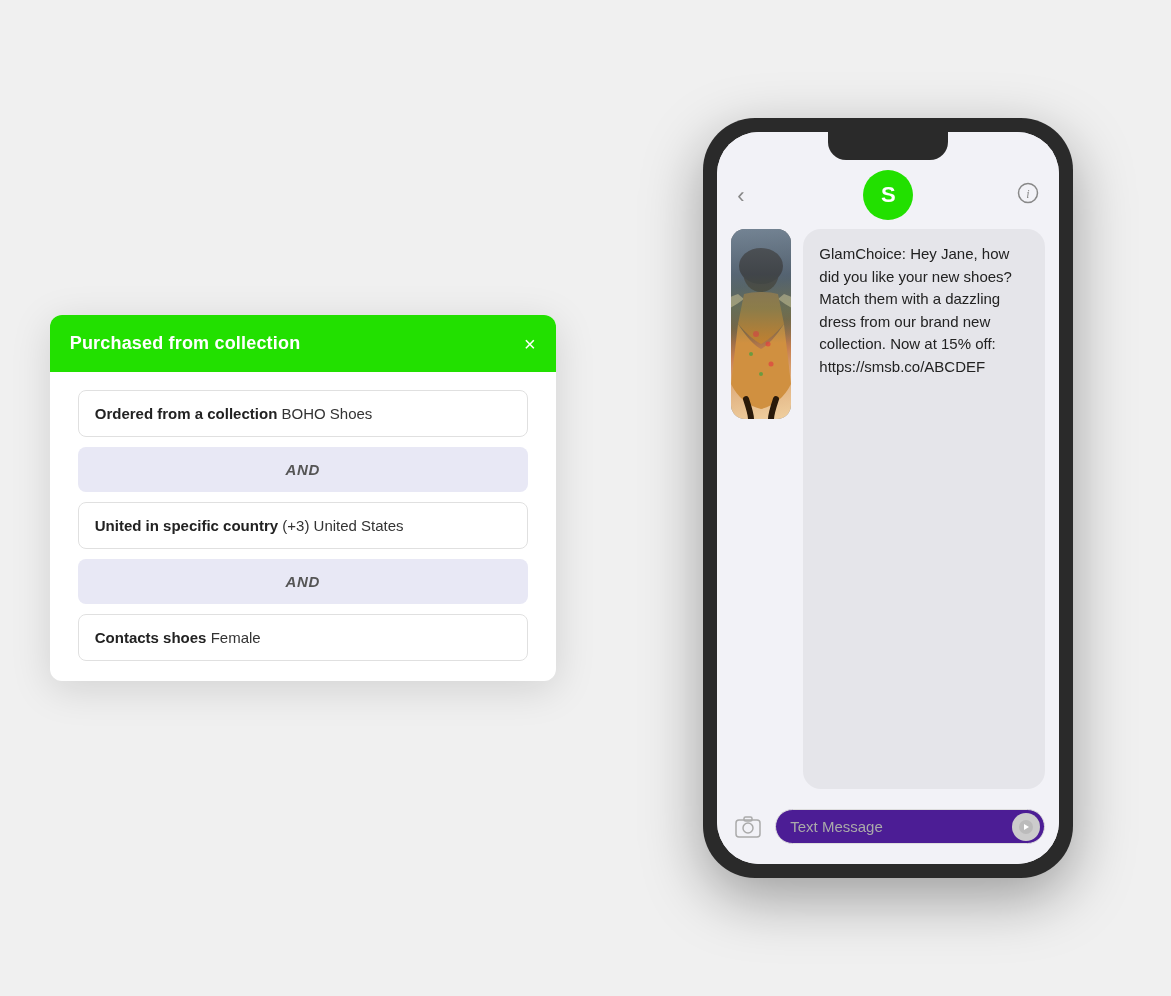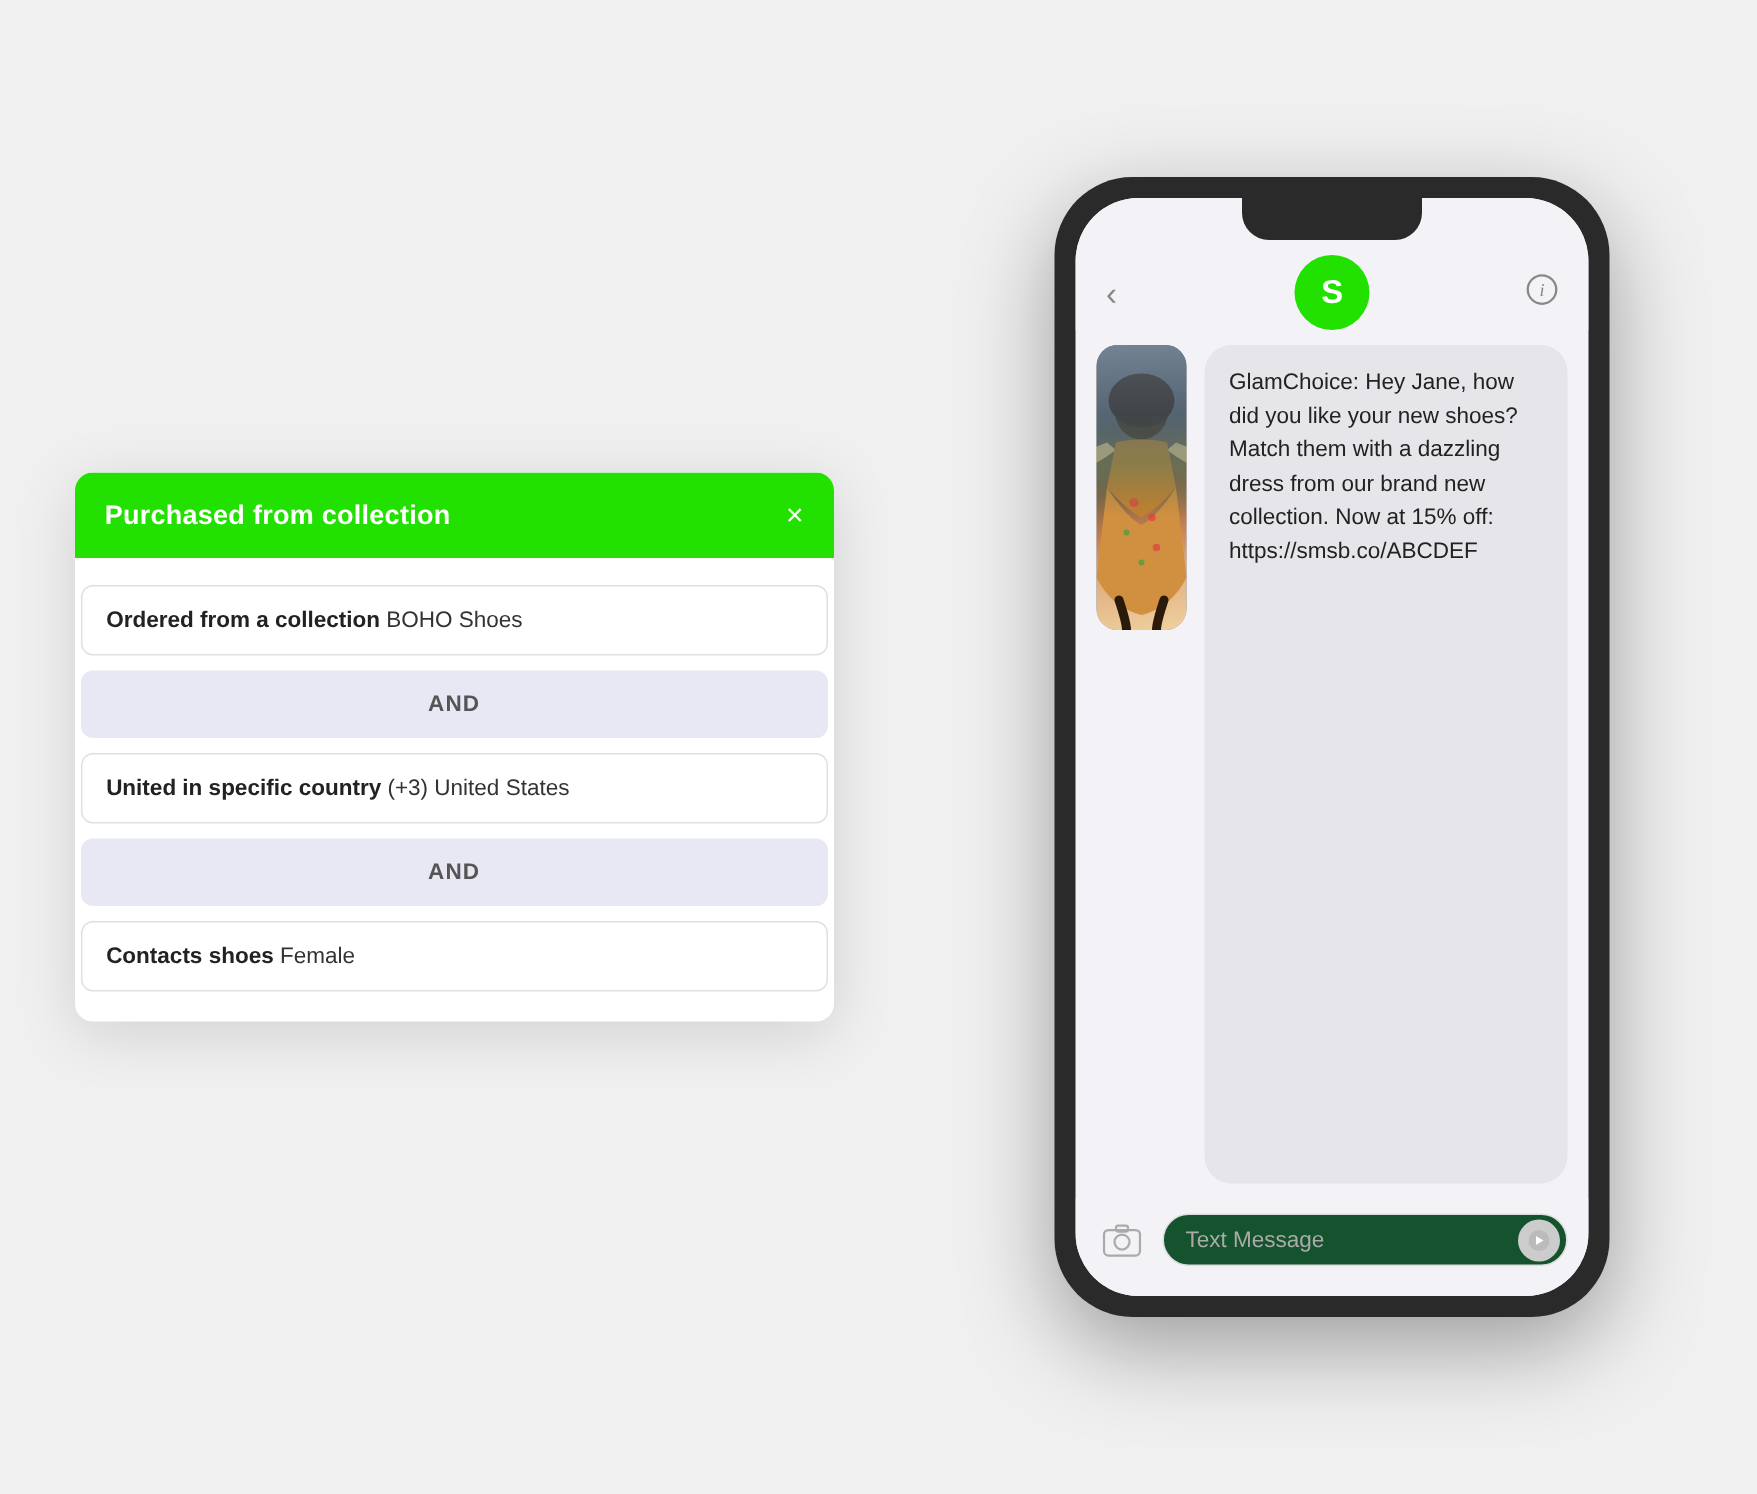--- a/index.html
+++ b/index.html
@@ -51,21 +51,21 @@
       color: #fff;
       font-size: 20px;
       cursor: pointer;
       line-height: 1;
       background: none;
       border: none;
       font-weight: 400;
     }
 
     .filter-card-body {
-      padding: 18px 4px 20px;
+      padding: 18px 28px 20px;
       display: flex;
       flex-direction: column;
       gap: 10px;
     }
 
     .filter-row {
       background: #fff;
       border: 1.5px solid #e0e0e0;
       border-radius: 8px;
       padding: 14px 16px;
@@ -85,20 +85,21 @@
     .and-row {
       background: #e8e8f5;
       border-radius: 8px;
       padding: 14px;
       text-align: center;
       font-size: 15px;
       font-weight: 600;
       color: #555;
       letter-spacing: 0.05em;
       cursor: pointer;
+      font-style: italic;
     }
 
     
     .right-area {
       display: flex;
       align-items: center;
       justify-content: center;
       width: 480px;
       height: 100%;
     }
@@ -242,21 +243,21 @@
       display: flex;
       align-items: center;
       justify-content: center;
       color: #aaa;
       font-size: 20px;
       flex-shrink: 0;
     }
 
     .text-input-area {
       flex: 1;
-      background: #14532d;
+      background: #4c1d95;
       border-radius: 20px;
       border: 1px solid #ddd;
       padding: 8px 40px 8px 14px;
       font-size: 15px;
       color: #aaa;
       position: relative;
       display: flex;
       align-items: center;
     }
 

